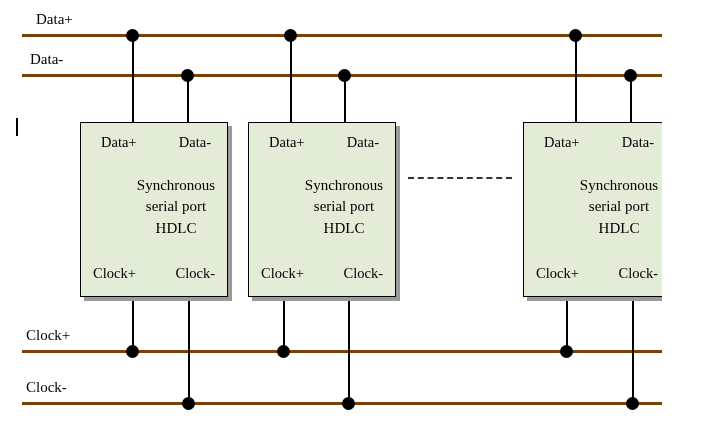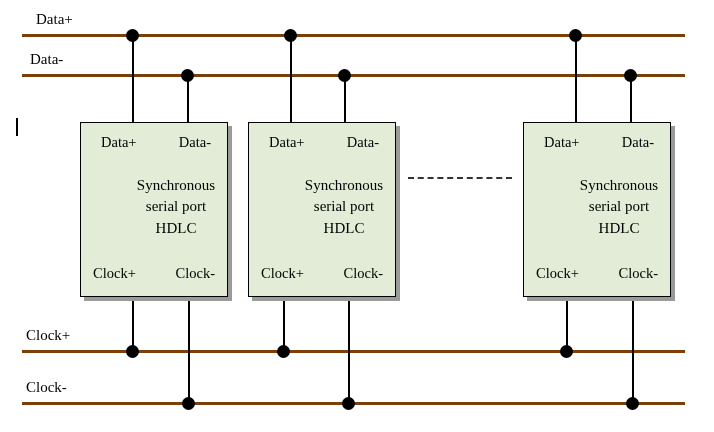--- a/index.html
+++ b/index.html
@@ -2,21 +2,21 @@
 <html><head>
 <meta charset="utf-8">
 <style>
   html, body {
     margin: 0;
     padding: 0;
     background: #ffffff;
   }
   #stage {
     position: relative;
-    width: 714px;
+    width: 662px;
     height: 432px;
     background: #ffffff;
     overflow: hidden;
     font-family: "Liberation Serif", "DejaVu Serif", serif;
   }
 
   
   .bus-line {
     position: absolute;
     height: 3px;

